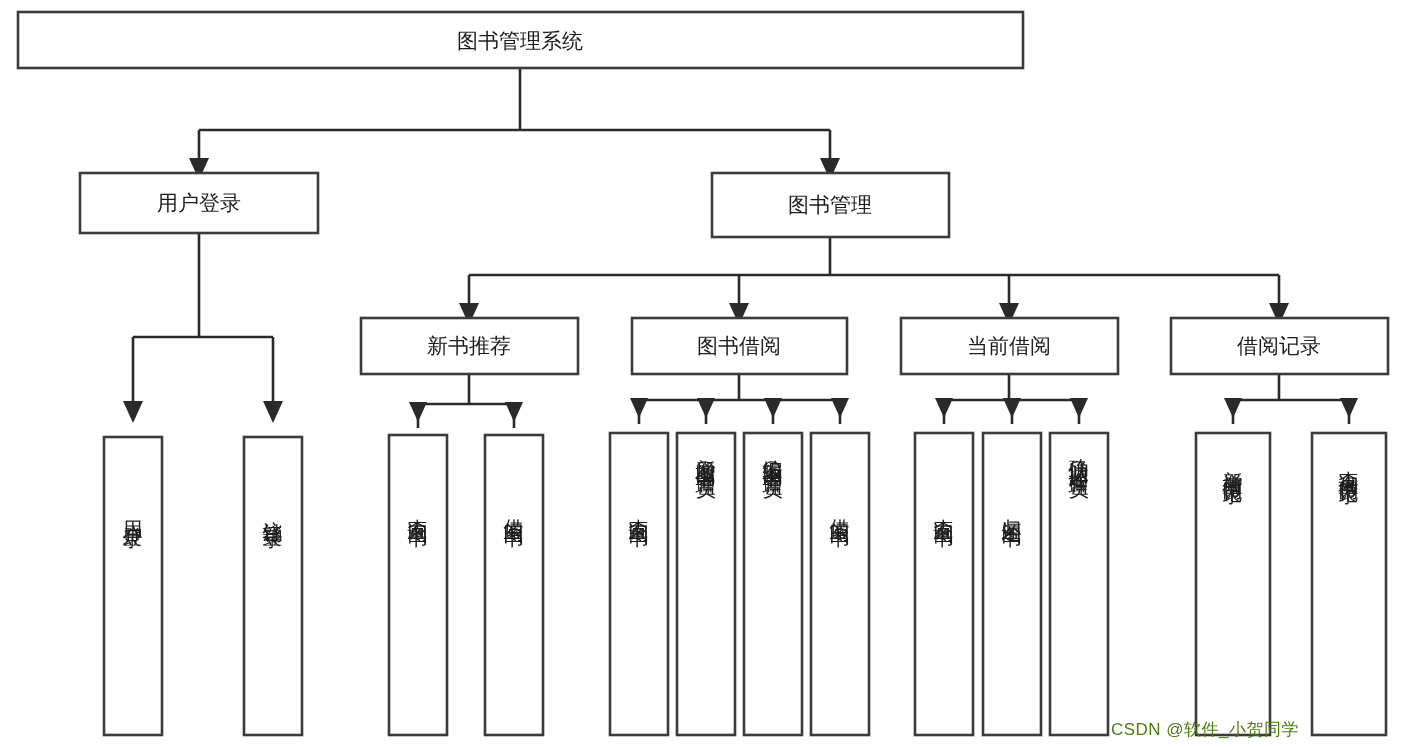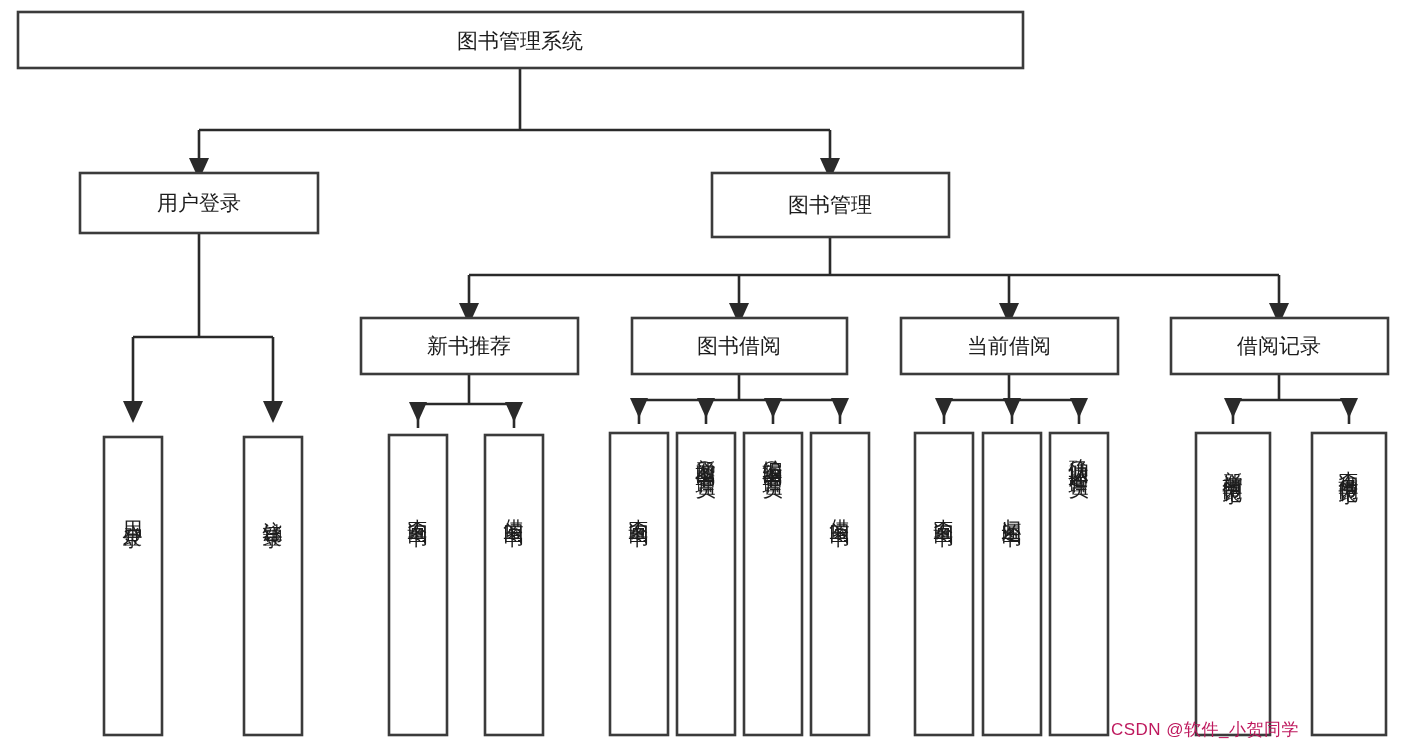--- a/index.html
+++ b/index.html
@@ -53,21 +53,21 @@
   }
   .arrow-head {
     fill: #2a2a2a;
   }
   .watermark-text {
     position: absolute;
     right: 8px;
     bottom: 6px;
     font-family: "Liberation Sans", "DejaVu Sans", sans-serif;
     font-size: 17px;
-    color: #be185d;
+    color: #4d7c0f;
     letter-spacing: 0.5px;
     white-space: nowrap;
   }
 </style>
 </head>
 <body>
 
 <div id="diagram-root">
 
   <svg class="diagram-canvas" viewBox="0 0 1405 747" xmlns="http://www.w3.org/2000/svg">

